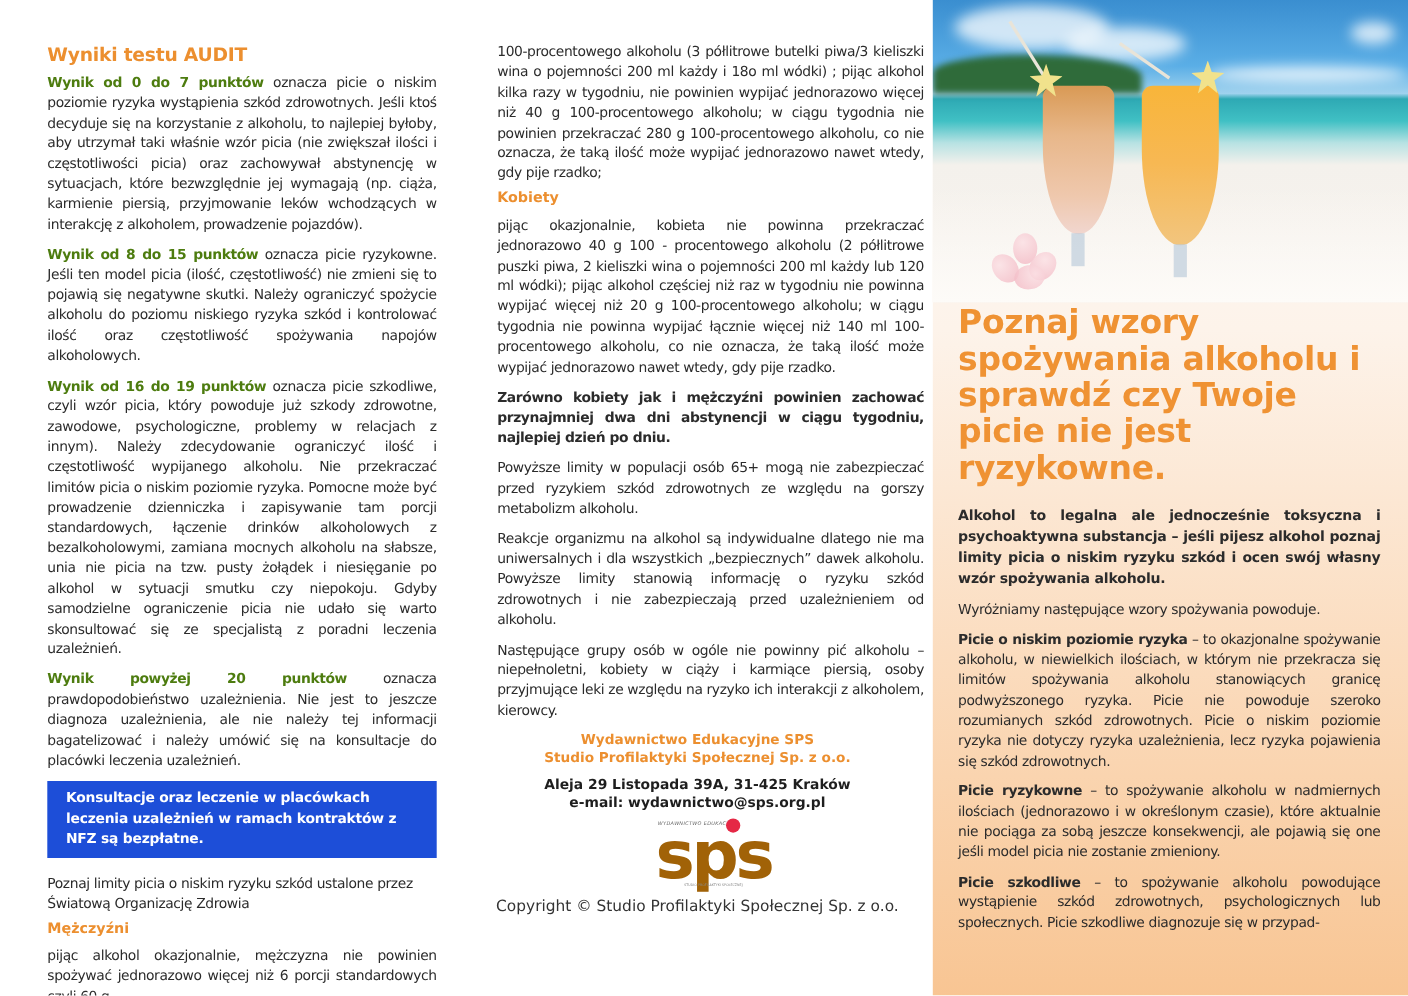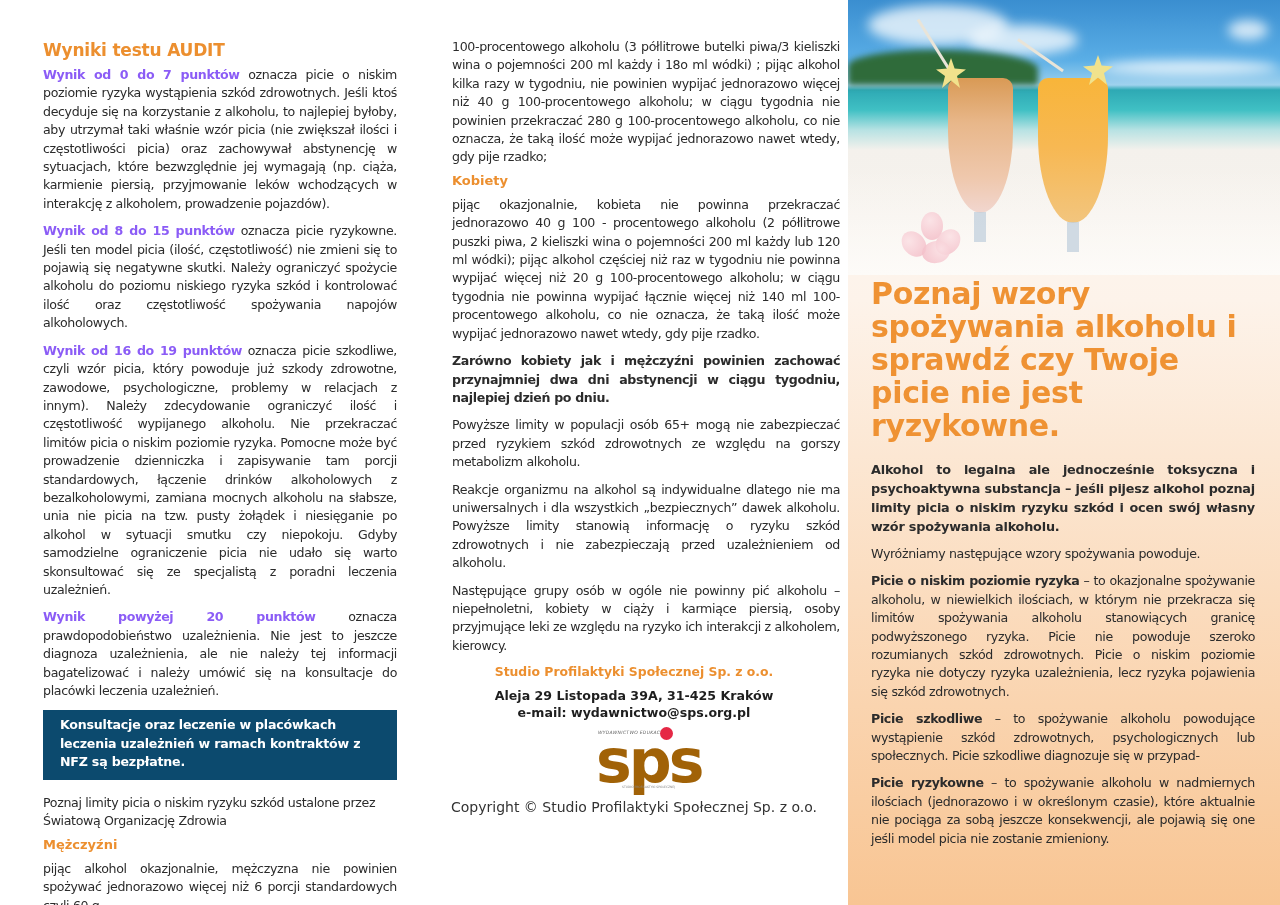--- a/index.html
+++ b/index.html
@@ -5,24 +5,24 @@
   html, body { margin:0; padding:0; }
   body { width:1280px; height:905px; background:#ffffff; position:relative; overflow:hidden;
          font-family:"DejaVu Sans", "Liberation Sans", sans-serif; color:#2b2b2b; }
   .col { position:absolute; top:0; }
   .col-left { left:43px; width:354px; top:40px; }
   .col-mid { left:452px; width:388px; top:38px; }
   .col-right { left:848px; width:432px; height:905px;
     background:linear-gradient(180deg, #fdfbf8 0px, #fdf3ea 300px, #fbdcbe 600px, #f8c593 905px); }
   p { margin:0; font-size:12.6px; line-height:18.4px; text-align:justify; letter-spacing:-0.35px; }
   .h-audit { font-weight:bold; color:#ec8f2f; font-size:17px; margin-bottom:6px; letter-spacing:-0.2px; }
-  .hl { color:#8b5cf6; font-weight:bold; }
+  .hl { color:#4d7c0f; font-weight:bold; }
   .b { font-weight:bold; color:#2b2b2b; }
   .gap { margin-bottom:9px; }
-  .orange-box { background:#0c4a6e; color:#fff; font-weight:bold; font-size:12.6px; line-height:18.5px;
+  .orange-box { background:#1d4ed8; color:#fff; font-weight:bold; font-size:12.6px; line-height:18.5px;
     padding:6px 16px 8px 17px; margin:10px 0 14px 0; letter-spacing:-0.2px; }
   .sub-h { color:#ec8f2f; font-weight:bold; font-size:13px; margin:6px 0 8px 0; }
   .pub { position:absolute; left:440px; width:388px; top:663px; text-align:center; }
   .pub .org { color:#ec8f2f; font-weight:bold; font-size:12.4px; line-height:17px; }
   .pub .addr { font-weight:bold; font-size:12.6px; line-height:17px; margin-top:7px; color:#1e1e1e; }
   .logo { position:relative; width:120px; height:68px; margin:6px auto 0 auto; }
   .logo .small { position:absolute; left:24px; top:3px; font-size:4.5px; color:#666; letter-spacing:0.3px; font-style:italic;}
   .logo .sps { position:absolute; left:22px; top:6px; font-size:60px; font-weight:bold; color:#a16207; letter-spacing:-3px; line-height:56px;}
   .logo .dot { position:absolute; left:86px; top:0px; width:13px; height:13px; border-radius:50%; background:#e52845; }
   .logo .tiny { position:absolute; left:48px; top:58px; font-size:3px; color:#888; }
@@ -82,20 +82,21 @@
   <p>100-procentowego alkoholu (3 półlitrowe butelki piwa/3 kieliszki wina o pojemności 200 ml każdy i 18o ml wódki) ; pijąc alkohol kilka razy w tygodniu, nie powinien wypijać jednorazowo więcej niż 40 g 100-procentowego alkoholu; w ciągu tygodnia nie powinien przekraczać 280 g 100-procentowego alkoholu, co nie oznacza, że taką ilość może wypijać jednorazowo nawet wtedy, gdy pije rzadko;</p>
   <div class="sub-h">Kobiety</div>
   <p class="gap">pijąc okazjonalnie, kobieta nie powinna przekraczać jednorazowo 40 g 100 - procentowego alkoholu (2 półlitrowe puszki piwa, 2 kieliszki wina o pojemności 200 ml każdy lub 120 ml wódki); pijąc alkohol częściej niż raz w tygodniu nie powinna wypijać więcej niż 20 g 100-procentowego alkoholu; w ciągu tygodnia nie powinna wypijać łącznie więcej niż 140 ml 100-procentowego alkoholu, co nie oznacza, że taką ilość może wypijać jednorazowo nawet wtedy, gdy pije rzadko.</p>
   <p class="gap b">Zarówno kobiety jak i mężczyźni powinien zachować przynajmniej dwa dni abstynencji w ciągu tygodniu, najlepiej dzień po dniu.</p>
   <p class="gap">Powyższe limity w populacji osób 65+ mogą nie zabezpieczać przed ryzykiem szkód zdrowotnych ze względu na gorszy metabolizm alkoholu.</p>
   <p class="gap">Reakcje organizmu na alkohol są indywidualne dlatego nie ma uniwersalnych i dla wszystkich „bezpiecznych” dawek alkoholu. Powyższe limity stanowią informację o ryzyku szkód zdrowotnych i nie zabezpieczają przed uzależnieniem od alkoholu.</p>
   <p>Następujące grupy osób w ogóle nie powinny pić alkoholu – niepełnoletni, kobiety w ciąży i karmiące piersią, osoby przyjmujące leki ze względu na ryzyko ich interakcji z alkoholem, kierowcy.</p>
 </div>
 
 <div class="pub">
+  <div class="org">Wydawnictwo Edukacyjne SPS</div>
   <div class="org">Studio Profilaktyki Społecznej Sp. z o.o.</div>
   <div class="addr">Aleja 29 Listopada 39A, 31-425 Kraków</div>
   <div class="addr" style="margin-top:0">e-mail: wydawnictwo@sps.org.pl</div>
   <div class="logo">
     <span class="small">WYDAWNICTWO EDUKACYJNE</span>
     <span class="sps">sps</span>
     <span class="dot"></span>
     <span class="tiny">STUDIO PROFILAKTYKI SPOŁECZNEJ</span>
   </div>
   <div class="copyright">Copyright © Studio Profilaktyki Społecznej Sp. z o.o.</div>
@@ -126,19 +127,19 @@
   </div>
 
   <div class="right-content">
     <div class="subtitle">Poznaj wzory spożywania alkoholu i sprawdź czy Twoje picie nie jest ryzykowne.</div>
     <p class="intro">Alkohol to legalna ale jednocześnie toksyczna i psychoaktywna substancja – jeśli pijesz alkohol poznaj limity picia o niskim ryzyku szkód i ocen swój własny wzór spożywania alkoholu.</p>
     <p>Wyróżniamy następujące wzory spożywania powoduje.</p>
     <p>
       <span class="b">Picie o niskim poziomie ryzyka</span><span> – to okazjonalne spożywanie alkoholu, w niewielkich ilościach, w którym nie przekracza się limitów spożywania alkoholu stanowiących granicę podwyższonego ryzyka. Picie nie powoduje szeroko rozumianych szkód zdrowotnych. Picie o niskim poziomie ryzyka nie dotyczy ryzyka uzależnienia, lecz ryzyka pojawienia się szkód zdrowotnych.</span>
     </p>
     <p>
-      <span class="b">Picie szkodliwe</span><span> – to spożywanie alkoholu powodujące wystąpienie szkód zdrowotnych, psychologicznych lub społecznych. Picie szkodliwe diagnozuje się w przypad-</span>
+      <span class="b">Picie ryzykowne</span><span> – to spożywanie alkoholu w nadmiernych ilościach (jednorazowo i w określonym czasie), które aktualnie nie pociąga za sobą jeszcze konsekwencji, ale pojawią się one jeśli model picia nie zostanie zmieniony.</span>
     </p>
     <p>
-      <span class="b">Picie ryzykowne</span><span> – to spożywanie alkoholu w nadmiernych ilościach (jednorazowo i w określonym czasie), które aktualnie nie pociąga za sobą jeszcze konsekwencji, ale pojawią się one jeśli model picia nie zostanie zmieniony.</span>
+      <span class="b">Picie szkodliwe</span><span> – to spożywanie alkoholu powodujące wystąpienie szkód zdrowotnych, psychologicznych lub społecznych. Picie szkodliwe diagnozuje się w przypad-</span>
     </p>
   </div>
 </div>
 
 </body></html>

